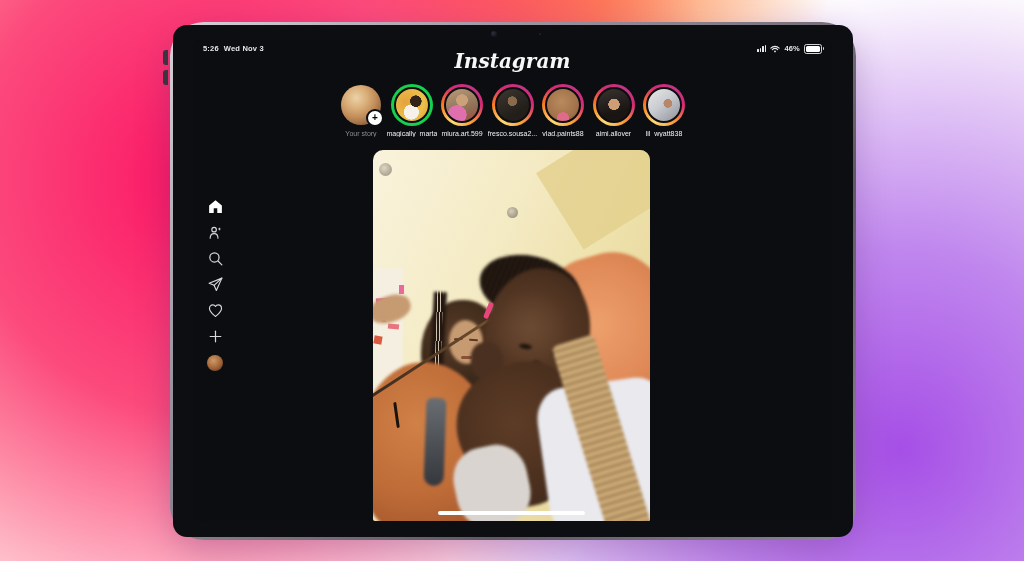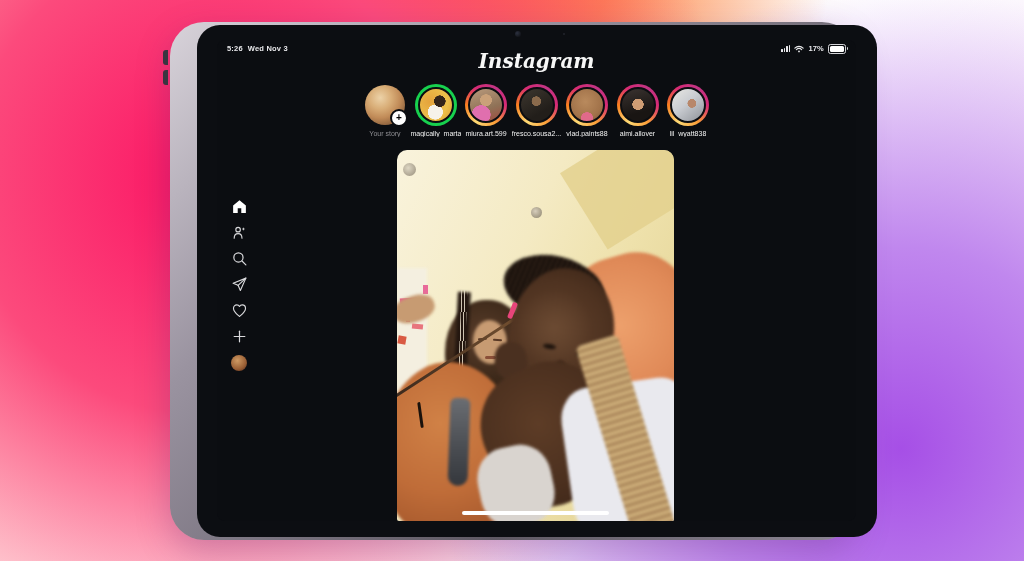--- a/index.html
+++ b/index.html
@@ -13,21 +13,21 @@
       linear-gradient(135deg, #ffd9c0 0%, #fff4ea 30%, #ffffff 55%, #f7ecfa 78%, #ffffff 100%);
   }
 
   
   .ipad{
     position:absolute;left:170px;top:22px;width:686px;height:518px;
     border-radius:34px;padding:3px;box-sizing:border-box;
     background:linear-gradient(135deg,#d8d3da 0%,#9a93a0 30%,#5f5964 70%,#8d8794 100%);
     box-shadow:0 12px 34px rgba(90,40,110,.28);
   }
-  .ipad-inner{position:relative;width:100%;height:100%;background:#0c0e12;border-radius:23px;margin-left:24px;}
+  .ipad-inner{position:relative;width:100%;height:100%;background:#0c0e12;border-radius:14px;}
   .vol-btn{position:absolute;width:5px;height:15px;background:#3a3540;border-radius:3px 0 0 3px;left:-7px;}
   .vol-1{top:28px}.vol-2{top:48px}
   .cam{position:absolute;top:6px;left:318px;width:6px;height:6px;border-radius:50%;
        background:radial-gradient(circle at 35% 35%,#2c3140,#14161c 70%);}
   .cam-dot{position:absolute;top:8px;left:366px;width:2px;height:2px;border-radius:50%;background:#22242c;}
 
   
   .screen{
     position:absolute;left:20px;top:15px;width:639px;height:481px;
     background:#0b0d11;border-radius:8px;overflow:hidden;color:#f5f5f5;
@@ -170,21 +170,21 @@
               <i></i>
               <i></i>
               <i></i>
               <i></i>
             </span>
           <svg width="10" height="8" viewBox="0 0 12 9">
             <path d="M1 3.4 C3.8.6 8.2.6 11 3.4" stroke="#e9e9ec" stroke-width="1.3" fill="none" stroke-linecap="round"></path>
             <path d="M2.8 5.2 C4.7 3.4 7.3 3.4 9.2 5.2" stroke="#e9e9ec" stroke-width="1.3" fill="none" stroke-linecap="round"></path>
             <circle cx="6" cy="7.4" r="1.1" fill="#e9e9ec"></circle>
           </svg>
-          <span>17%</span>
+          <span>46%</span>
           <span class="batt"></span>
         </div>
       </div>
 
       <div class="logo">Instagram</div>
 
       <div class="stories">
 
         <div class="story">
           <div class="ring ring-none av-wrap">

